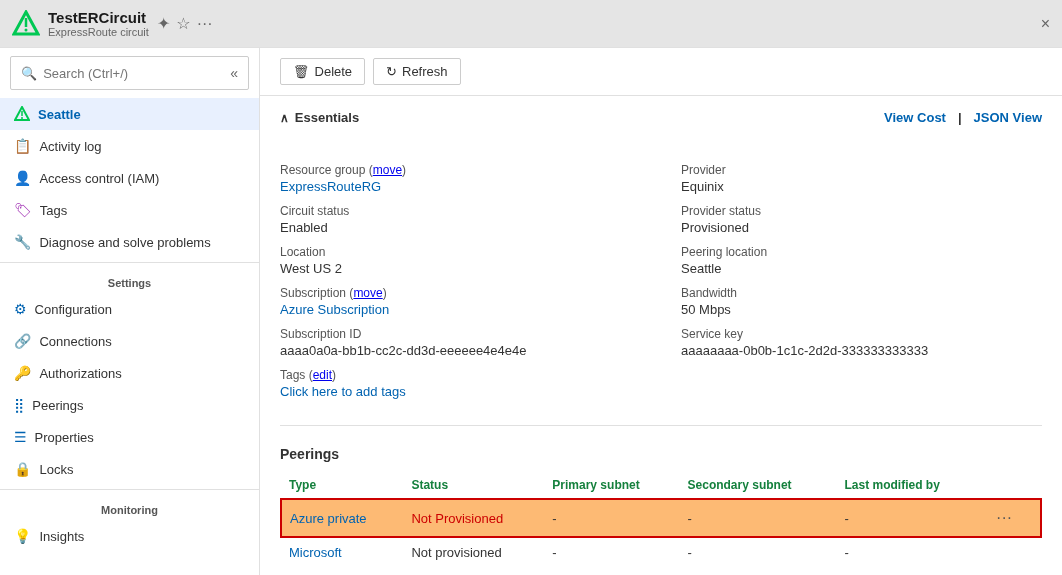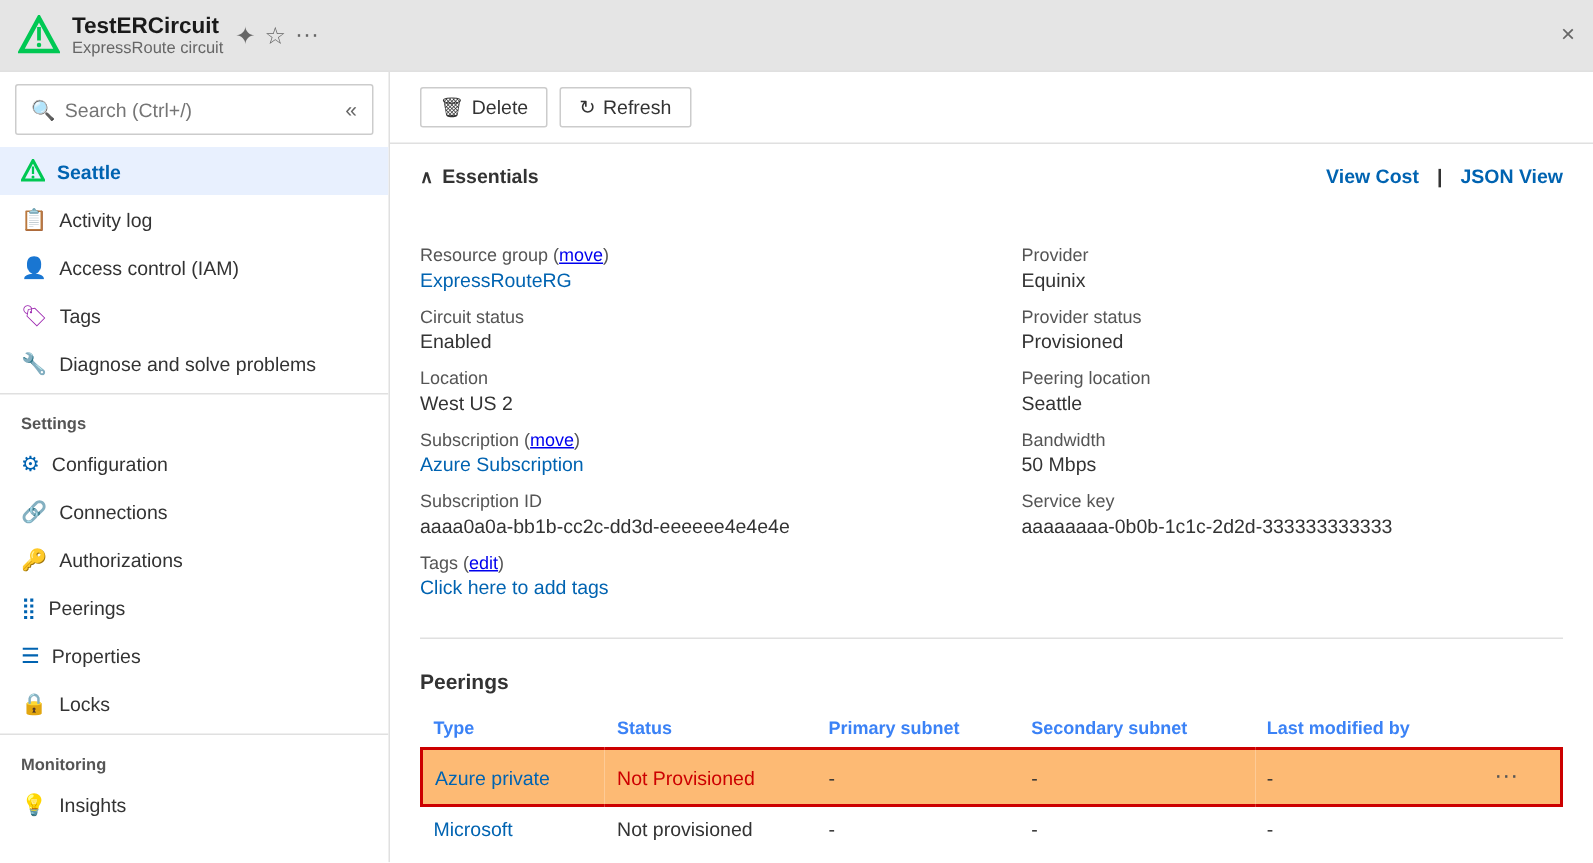--- a/index.html
+++ b/index.html
@@ -38,21 +38,21 @@
     .sidebar-search-icon { color: #666; margin-right: 6px; font-size: 13px; }
     .sidebar-collapse { margin-left: auto; cursor: pointer; color: #666; font-size: 14px; }
 
     .sidebar-item {
       display: flex; align-items: center; padding: 8px 14px; cursor: pointer;
       font-size: 13px; color: #333; gap: 8px;
     }
     .sidebar-item.active { background: #e8f0fe; color: #0063b1; font-weight: 600; }
     .sidebar-section-label {
       padding: 10px 14px 4px 14px; font-size: 11px; font-weight: 700;
-      color: #555; text-transform: none; letter-spacing: 0;
+      color: #555; text-transform: none; letter-spacing: 0; text-align: center;
     }
     .sidebar-divider { border: none; border-top: 1px solid #e0e0e0; margin: 4px 0; }
 
     
     .content { flex: 1; overflow-y: auto; background: #fff; }
 
     
     .toolbar {
       display: flex; align-items: center; padding: 10px 20px; gap: 8px;
       border-bottom: 1px solid #e0e0e0; flex-shrink: 0;
@@ -81,21 +81,21 @@
     .essentials-value { font-size: 13px; color: #333; }
     .essentials-value a { color: #0063b1; text-decoration: none; text-align: center; }
 
     .divider { border: none; border-top: 1px solid #e0e0e0; margin: 12px 20px; }
 
     
     .peerings-section { padding: 8px 20px 20px 20px; }
     .peerings-title { font-weight: 600; font-size: 14px; margin-bottom: 10px; color: #333; }
     .table { width: 100%; border-collapse: collapse; }
     .table th {
-      text-align: left; font-size: 12px; font-weight: 600; color: #3b82f6;
+      text-align: left; font-size: 12px; font-weight: 600; color: #15803d;
       padding: 6px 8px; border-bottom: 1px solid #e0e0e0;
     }
     .table td { padding: 7px 8px; font-size: 13px; color: #333; vertical-align: middle; }
     .table td a { color: #0063b1; text-decoration: none; }
     .row-highlighted { background: #fff; }
     .row-highlighted td { border-top: 2px solid #e03; border-bottom: 2px solid #e03; }
     .row-highlighted td:first-child { border-left: 2px solid #e03; }
     .row-highlighted td:last-child { border-right: 2px solid #e03; }
 
     .ellipsis-btn {

